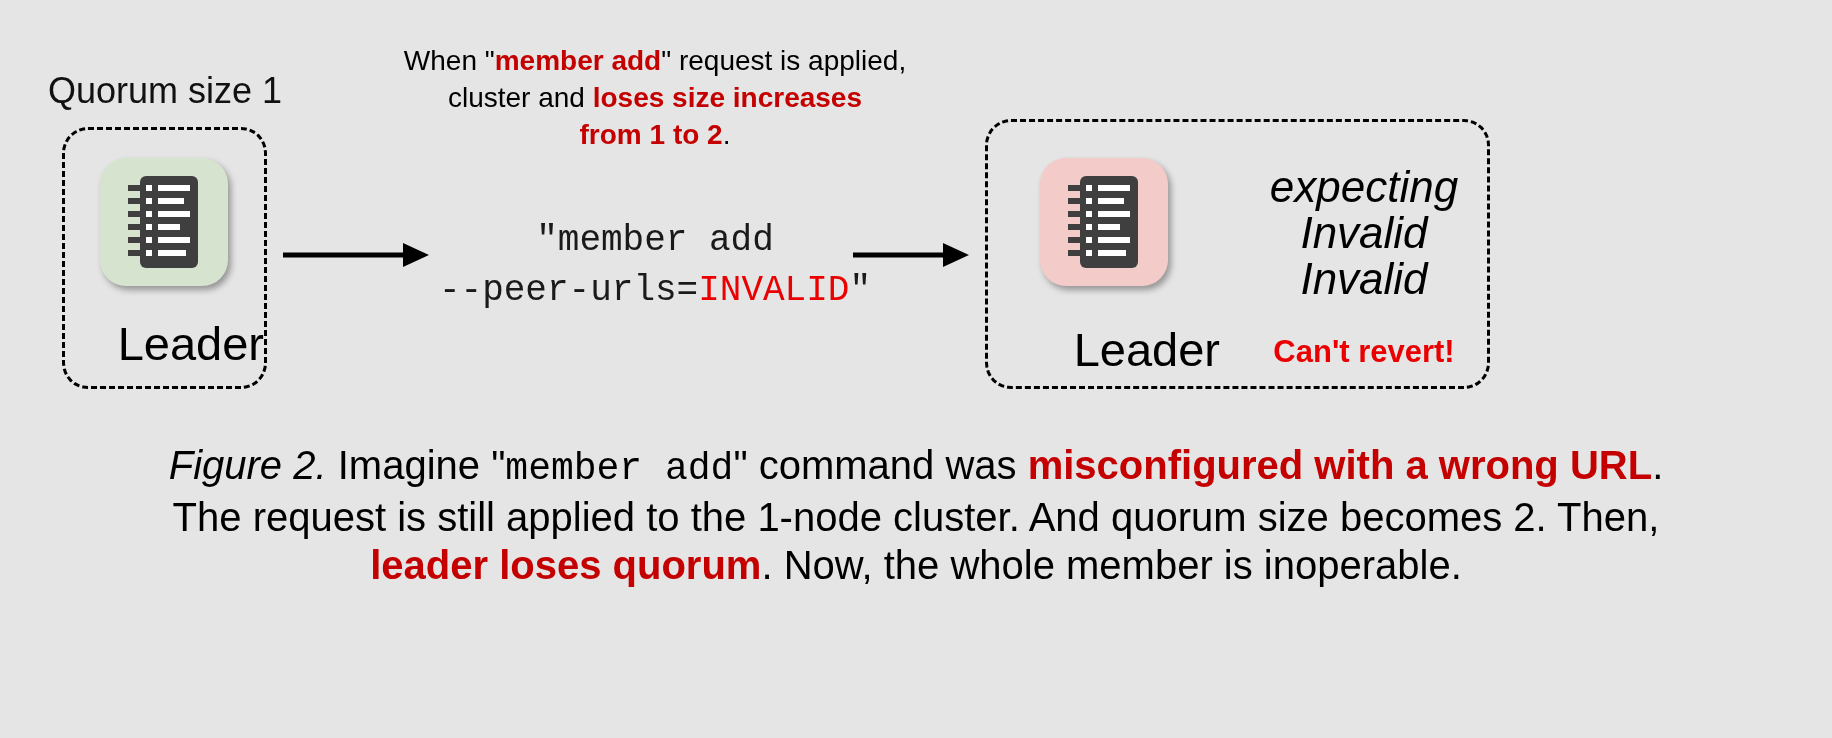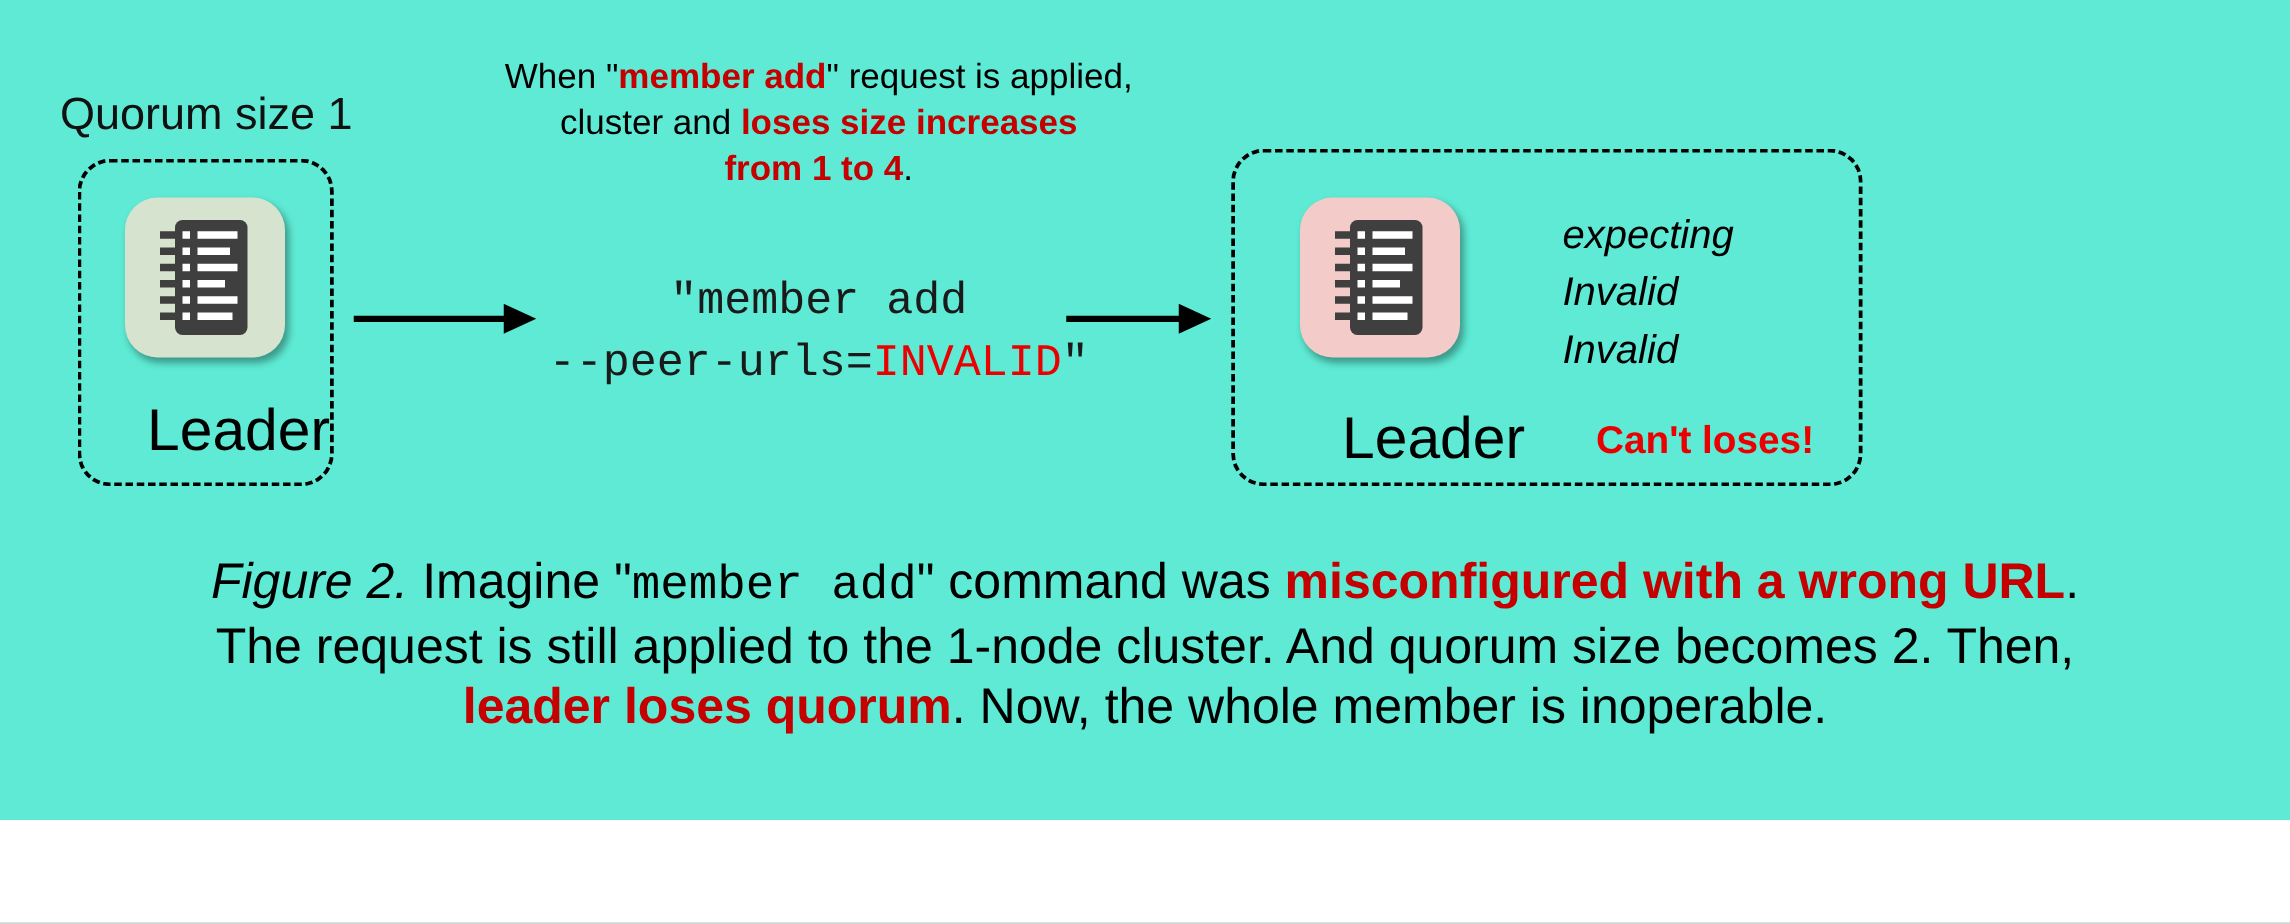--- a/index.html
+++ b/index.html
@@ -1,21 +1,21 @@
 <!DOCTYPE html>
 <html style="--red: #c40000; --bright_red: #ea0000; --green_icon_bg: #d6e4cf; --pink_icon_bg: #f3cbc9; --icon_dark: #3f3f3f;"><head>
 <meta charset="utf-8">
 <style>
   * { margin: 0; padding: 0; box-sizing: border-box; }
   html, body { background: #ffffff; }
   .canvas {
     position: relative;
     width: 1832px;
-    height: 656px;
-    background: #5eead4;
+    height: 738px;
+    background: #e5e5e5;
     font-family: "Liberation Sans", sans-serif;
     color: #000;
     overflow: hidden;
   }
 
   .em { color: var(--red, #c40000); font-weight: bold; }
   .bright { color: var(--bright_red, #ea0000); font-weight: bold; }
 
   .cluster-title {
     position: absolute;
@@ -52,22 +52,23 @@
     font-size: 47px;
     text-align: right;
     color: #000;
   }
   .left-box .node-label  { left: 0px;  top: 186px; width: 199px; }
   .right-box .node-label { left: 0px;  top: 200px; width: 232px; }
 
   .expecting {
     position: absolute;
     left: 262px; top: 42px; width: 228px;
+    text-align: center;
     font-style: italic;
-    font-size: 32px;
+    font-size: 44px;
     line-height: 46px;
     color: #000;
   }
   .cant-revert {
     position: absolute;
     left: 262px; top: 212px; width: 228px;
     text-align: center;
     font-size: 31px;
     font-weight: bold;
     color: var(--bright_red, #ea0000);
@@ -147,21 +148,21 @@
   </div>
 
   <svg class="arrow arrow1" width="150" height="30">
     <line x1="2" y1="15" x2="124" y2="15"></line>
     <polygon points="122,3 148,15 122,27"></polygon>
   </svg>
 
   <div class="note">
     <div><span>When "</span><span class="em">member add</span><span>" request is applied,</span></div>
     <div><span>cluster and </span><span class="em">loses size increases</span></div>
-    <div><span class="em">from 1 to 4</span><span>.</span></div>
+    <div><span class="em">from 1 to 2</span><span>.</span></div>
   </div>
 
   <div class="command">
     <div><span>"member add</span></div>
     <div><span>--peer-urls=</span><span class="bright">INVALID</span><span>"</span></div>
   </div>
 
   <svg class="arrow arrow2" width="120" height="30">
     <line x1="2" y1="15" x2="94" y2="15"></line>
     <polygon points="92,3 118,15 92,27"></polygon>
@@ -190,21 +191,21 @@
         <rect class="glyph-light" x="46" y="92" width="6" height="6"></rect>
           <rect class="glyph-light" x="58" y="92" width="28" height="6"></rect>
       </svg>
     </div>
     <div class="node-label">Leader</div>
     <div class="expecting">
       <div>expecting</div>
       <div>Invalid</div>
       <div>Invalid</div>
     </div>
-    <div class="cant-revert">Can't loses!</div>
+    <div class="cant-revert">Can't revert!</div>
   </div>
 
   <div class="caption">
     <div><span class="fig">Figure 2.</span><span> Imagine "</span><span class="code">member add</span><span>" command was </span><span class="em">misconfigured with a wrong URL</span><span>.</span></div>
     <div><span>The request is still applied to the 1-node cluster. And quorum size becomes 2. Then,</span></div>
     <div><span class="em">leader loses quorum</span><span>. Now, the whole member is inoperable.</span></div>
   </div>
 
 </div>
 

